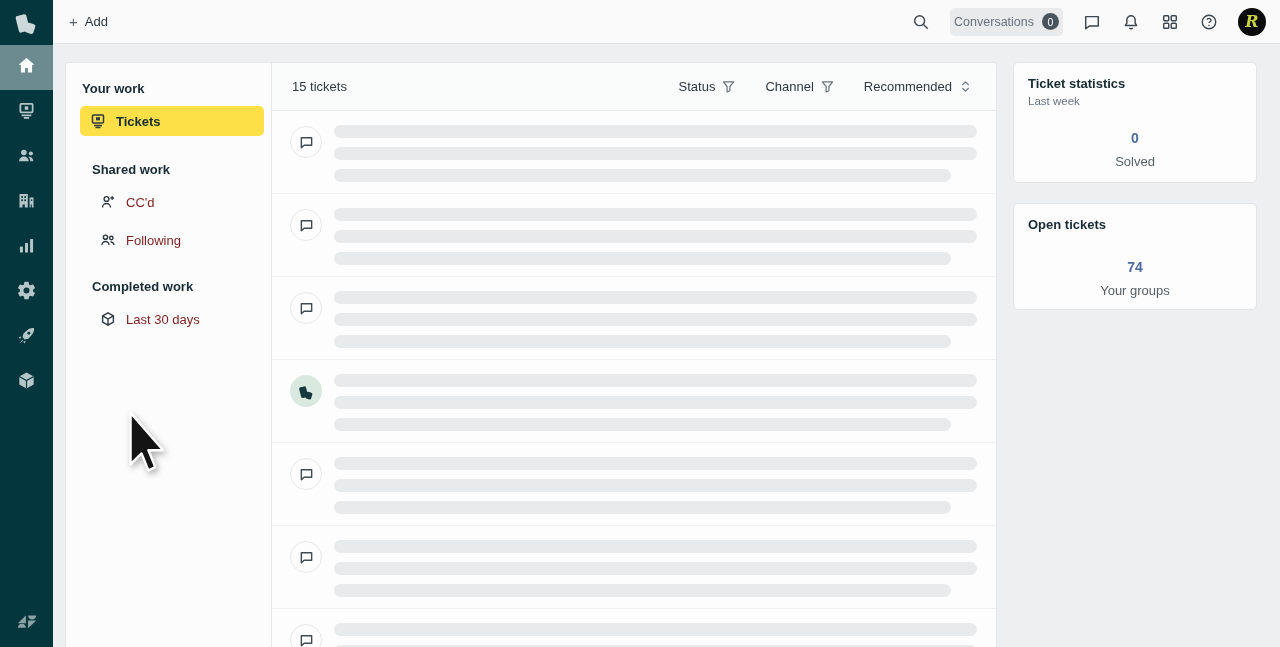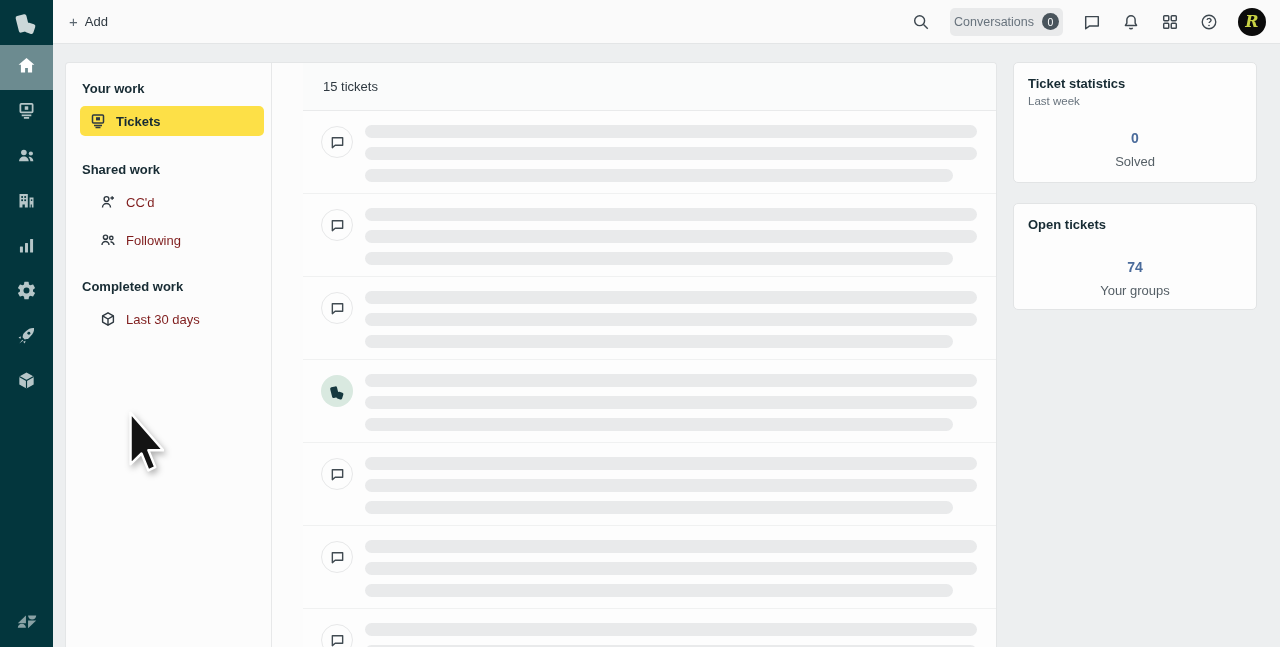--- a/index.html
+++ b/index.html
@@ -27,27 +27,27 @@
   .tb-icon svg { width:18px; height:18px; }
   .conv-pill { display:flex; align-items:center; gap:8px; background:#e9eaeb; border-radius:5px; height:28px; padding:0 4px; cursor:pointer; }
   .conv-label { font-size:12.5px; color:#68737d; }
   .conv-badge { min-width:17px; height:17px; border-radius:9px; background:#49545c; color:#fff; font-size:10.5px; display:flex; align-items:center; justify-content:center; padding:0 4px; }
   .avatar { width:28px; height:28px; border-radius:50%; background:#0b0b0b; color:#c9d345; display:flex; align-items:center; justify-content:center; font-family:"DejaVu Serif", serif; font-style:italic; font-weight:bold; font-size:16px; cursor:pointer; }
 
   
   .sheet { position:absolute; left:65px; top:62px; width:932px; height:585px; background:#fcfcfc; border:1px solid #e4e6e7; border-bottom:none; border-radius:4px 4px 0 0; display:flex; }
   .side-panel { width:205px; height:100%; padding:18px 12px 0 16px; }
   .side-title { font-size:13px; font-weight:700; color:#172b33; margin-bottom:10px; }
-  .side-title.mt { margin-top:26px; }
+  .side-title.mt { margin-top:26px;margin-left:10px; }
   .side-item { display:flex; align-items:center; gap:10px; height:30px; border-radius:5px; padding:0 10px; font-size:13px; color:#7f1d1d; cursor:pointer; }
   .side-item.selected { background:#fde047; font-weight:700; color:#172b33; margin-left:-2px; width:184px; }
   .side-item.indent { padding-left:18px; height:26px; margin-top:12px; }
   .side-item svg { width:16px; height:16px; flex:none; color:#2f3941; }
 
-  .list-panel { flex:1; height:100%; border-left:1px solid #e7e8e9; display:flex; flex-direction:column;padding-left:31px; }
+  .list-panel { flex:1; height:100%; border-left:1px solid #e7e8e9; display:flex; flex-direction:column; }
   .list-header { height:48px; flex:none; display:flex; align-items:center; padding:0 24px 0 20px; border-bottom:1px solid #e9eaeb; background:#fafbfb; border-radius:0 4px 0 0; }
   .list-count { font-size:13px; color:#2f3941; }
   .list-controls { margin-left:auto; display:flex; align-items:center; gap:30px; }
   .filter-btn { display:flex; align-items:center; gap:7px; font-size:13px; color:#2f3941; cursor:pointer; }
   .filter-btn svg { width:13px; height:13px; color:#68737d; }
 
   .rows { flex:1; overflow:hidden; }
   .row { height:83px; display:flex; padding:14px 19px 0 18px; border-bottom:1px solid #f0f1f1; background:#fdfdfd; cursor:pointer; }
   .row-avatar { width:32px; height:32px; flex:none; margin-right:12px; margin-top:1px; position:relative; }
   .bubble { width:32px; height:32px; border:1px solid #e7e8e9; border-radius:50%; display:flex; align-items:center; justify-content:center; color:#414b52; }
@@ -241,20 +241,40 @@
             <path d="M8 1.8l5.4 3.1v6.2L8 14.2l-5.4-3.1V4.9z" stroke-linejoin="round"></path>
             <path d="M2.6 4.9L8 8l5.4-3.1M8 8v6.2"></path>
           </svg>
         <span>Last 30 days</span>
       </div>
     </aside>
 
     <section class="list-panel">
       <div class="list-header">
         <span class="list-count">15 tickets</span>
+        <div class="list-controls">
+          <div class="filter-btn">
+            <span>Status</span>
+            <svg viewBox="0 0 14 14" fill="none" stroke="currentColor" stroke-width="1.3">
+                <path d="M1.5 2h11L8.5 7v4.5l-3 1.5V7z" stroke-linejoin="round"></path>
+              </svg>
+          </div>
+          <div class="filter-btn">
+            <span>Channel</span>
+            <svg viewBox="0 0 14 14" fill="none" stroke="currentColor" stroke-width="1.3">
+                <path d="M1.5 2h11L8.5 7v4.5l-3 1.5V7z" stroke-linejoin="round"></path>
+              </svg>
+          </div>
+          <div class="filter-btn">
+            <span>Recommended</span>
+            <svg viewBox="0 0 14 14" fill="none" stroke="currentColor" stroke-width="1.4">
+                <path d="M4 5l3-3 3 3M4 9l3 3 3-3" stroke-linejoin="round" stroke-linecap="round"></path>
+              </svg>
+          </div>
+        </div>
       </div>
       <div class="rows">
     <div class="row">
       <div class="row-avatar">
         <span class="bubble">
           <svg viewBox="0 0 16 16" fill="none" stroke="currentColor" stroke-width="1.5">
                   <path d="M2.5 3h11v8h-8l-3 2.5z" stroke-linejoin="round"></path>
                 </svg>
         </span>
 

